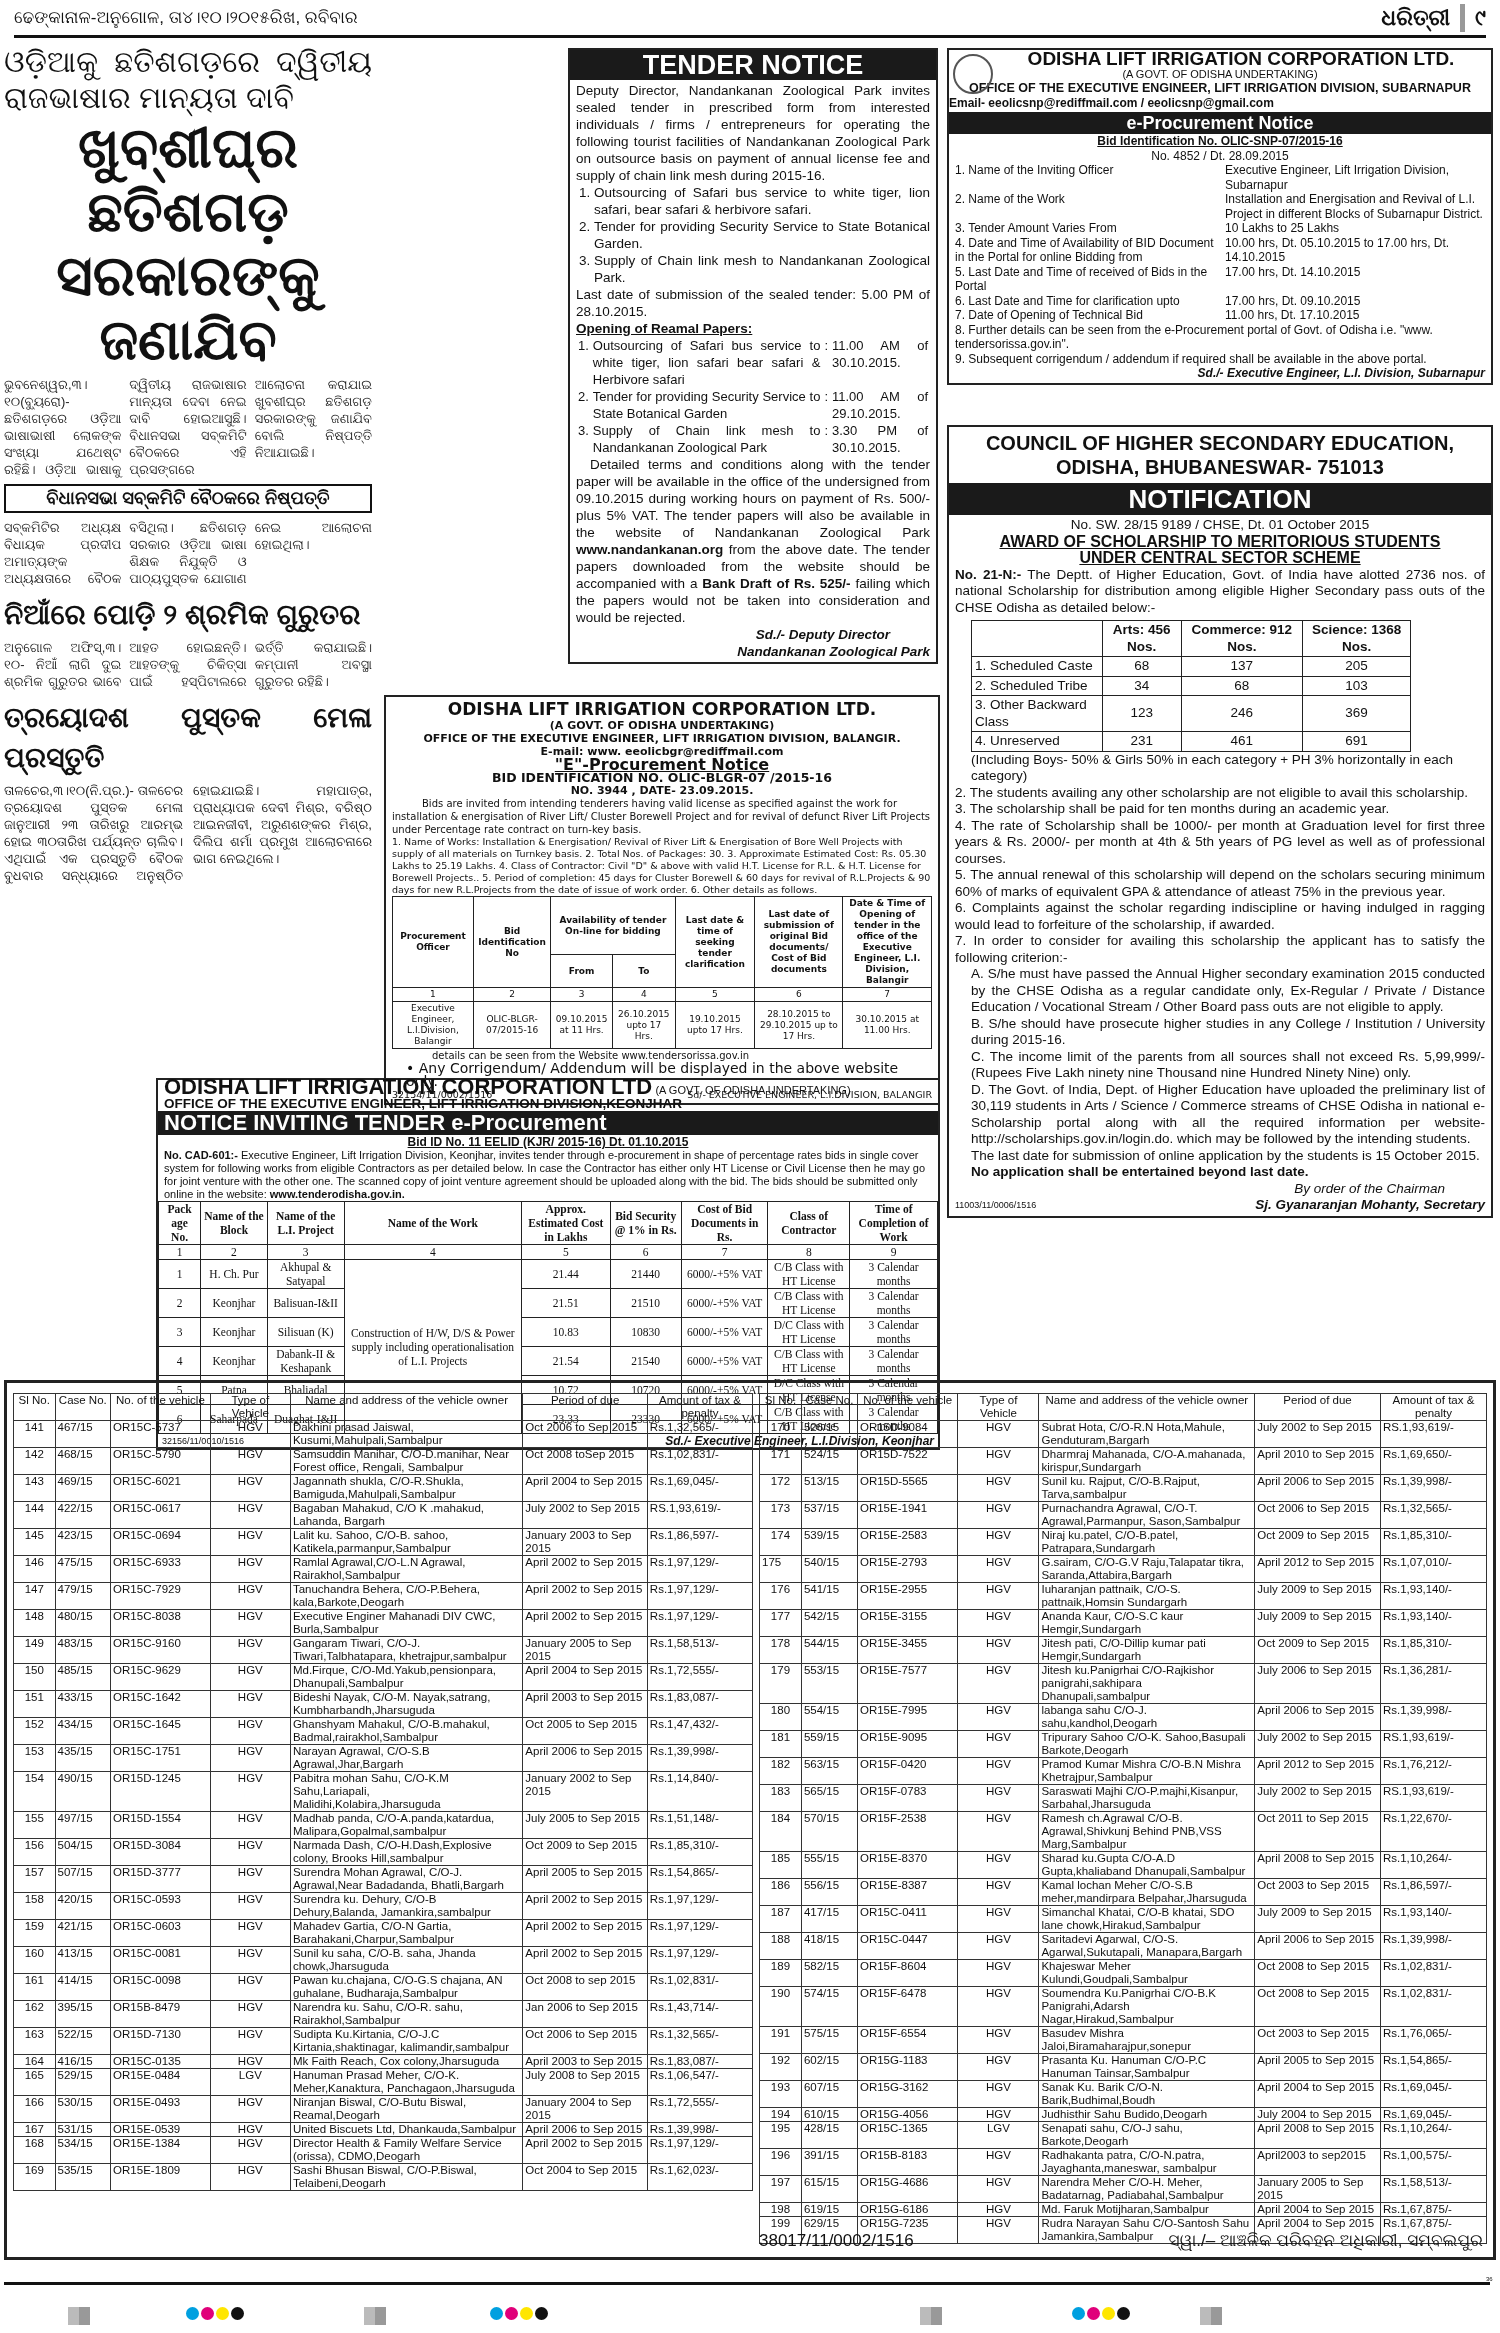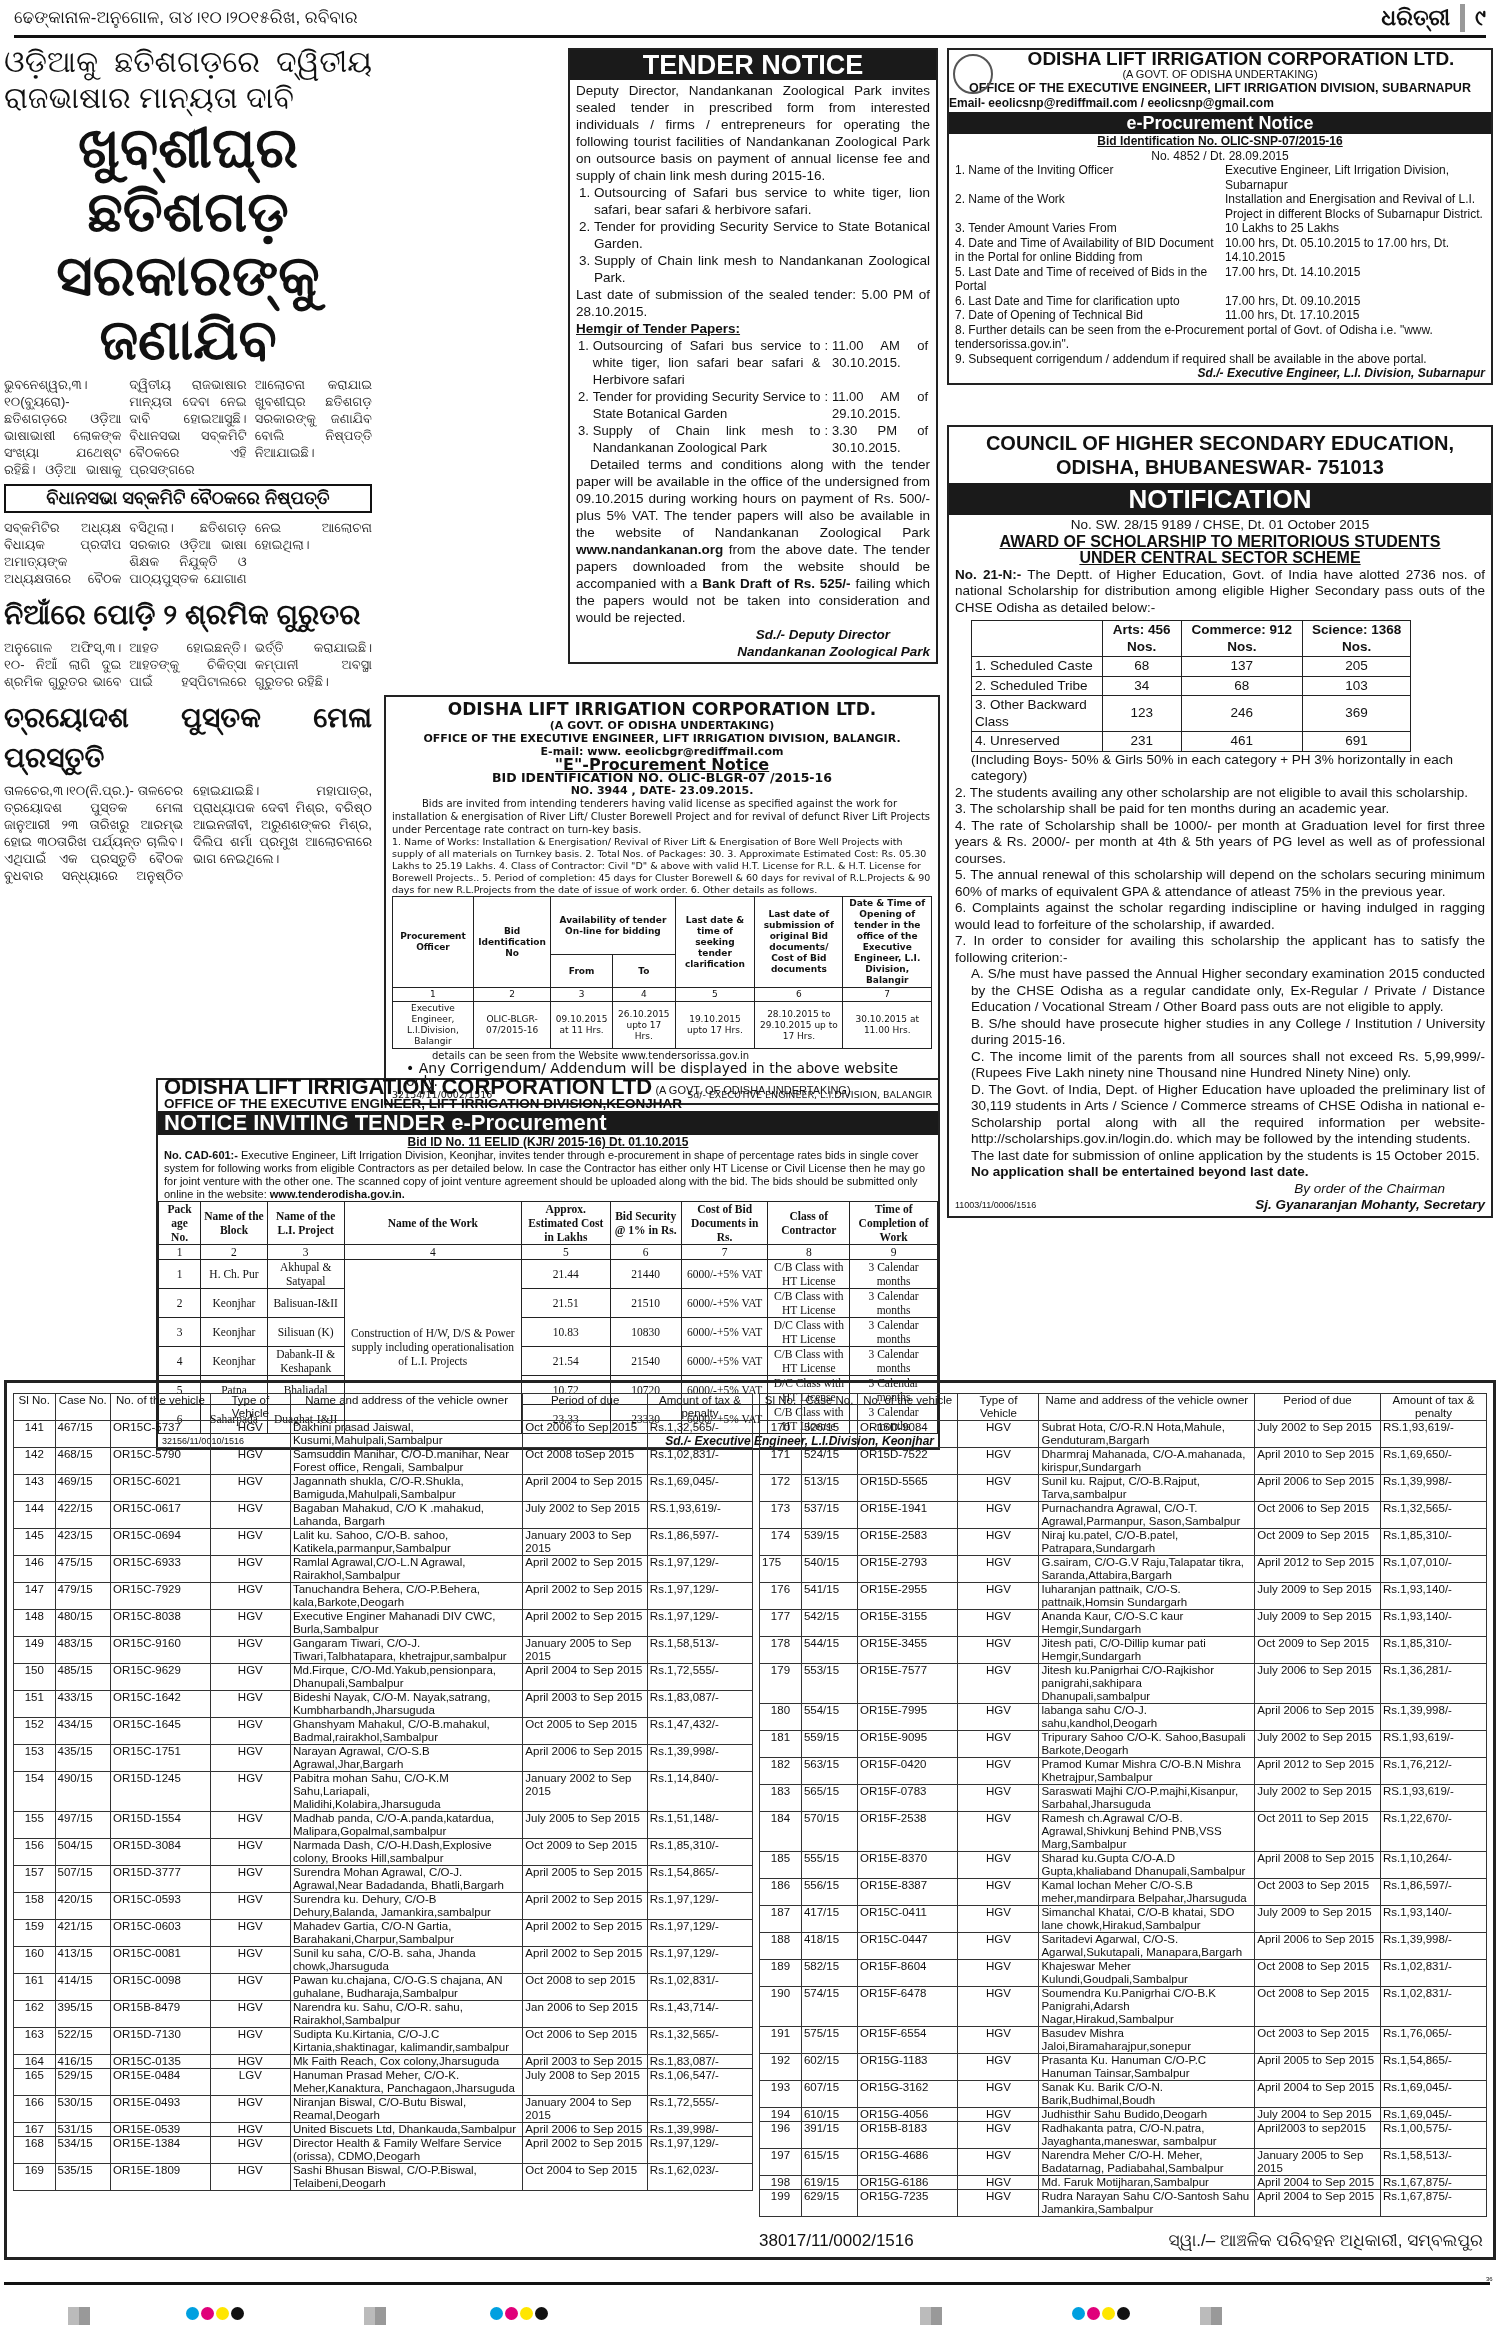--- a/index.html
+++ b/index.html
@@ -75,21 +75,21 @@
 <div class="abs tender box">
   <div class="blk">TENDER NOTICE</div>
   <div class="body">
     <p>Deputy Director, Nandankanan Zoological Park invites sealed tender in prescribed form from interested individuals / firms / entrepreneurs for operating the following tourist facilities of Nandankanan Zoological Park on outsource basis on payment of annual license fee and supply of chain link mesh during 2015-16.</p>
     <ol>
       <li>Outsourcing of Safari bus service to white tiger, lion safari, bear safari &amp; herbivore safari.</li>
       <li>Tender for providing Security Service to State Botanical Garden.</li>
       <li>Supply of Chain link mesh to Nandankanan Zoological Park.</li>
     </ol>
     <p>Last date of submission of the sealed tender: 5.00 PM of 28.10.2015.</p>
-    <p style="font-weight:bold;text-decoration:underline">Hemgir of Tender Papers:</p>
+    <p style="font-weight:bold;text-decoration:underline">Opening of Reamal Papers:</p>
     <table>
       <tbody>
           <tr>
             <td>1.</td>
             <td>Outsourcing of Safari bus service to white tiger, lion safari bear safari &amp; Herbivore safari</td>
             <td>:</td>
             <td style="width:100px">11.00 AM of 30.10.2015.</td>
           </tr>
       <tr>
             <td>2.</td>
@@ -881,20 +881,29 @@
         <tr>
           <td style="text-align:center">194</td>
           <td>610/15</td>
           <td>OR15G-4056</td>
           <td style="text-align:center">HGV</td>
           <td>Judhisthir Sahu Budido,Deogarh</td>
           <td>July 2004 to Sep 2015</td>
           <td>Rs.1,69,045/-</td>
         </tr>
         <tr>
+          <td style="text-align:center">195</td>
+          <td>428/15</td>
+          <td>OR15C-1365</td>
+          <td style="text-align:center">LGV</td>
+          <td>Senapati sahu, C/O-J sahu, Barkote,Deogarh</td>
+          <td>April 2008 to Sep 2015</td>
+          <td>Rs.1,10,264/-</td>
+        </tr>
+        <tr>
           <td style="text-align:center">196</td>
           <td>391/15</td>
           <td>OR15B-8183</td>
           <td style="text-align:center">HGV</td>
           <td>Radhakanta patra, C/O-N.patra, Jayaghanta,maneswar, sambalpur</td>
           <td>April2003 to sep2015</td>
           <td>Rs.1,00,575/-</td>
         </tr>
         <tr>
           <td style="text-align:center">197</td>

